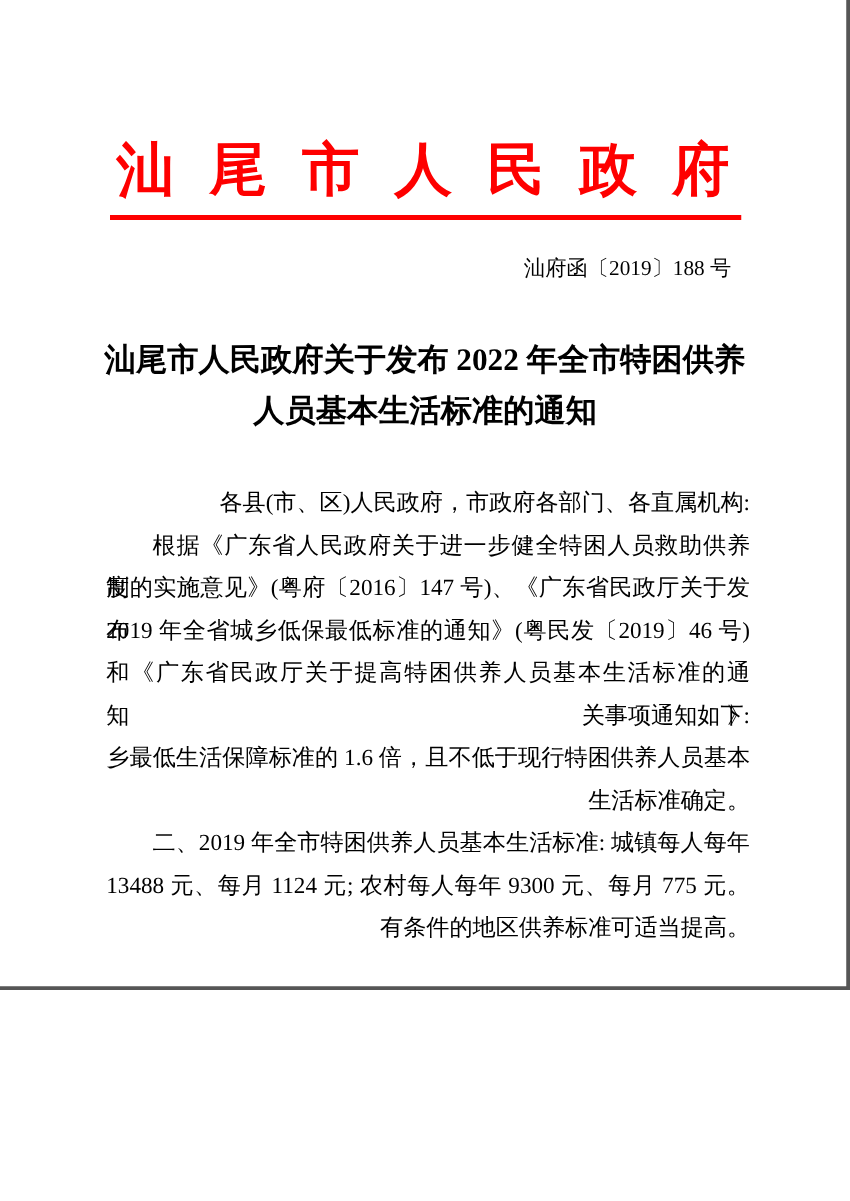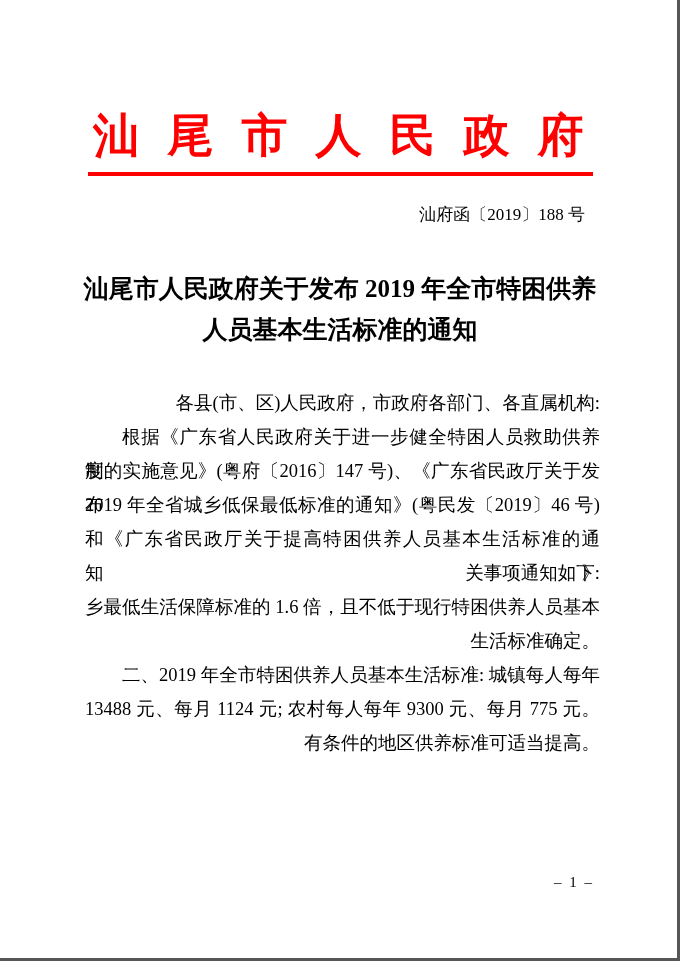--- a/index.html
+++ b/index.html
@@ -3,21 +3,21 @@
 <meta charset="utf-8">
 <style>
   html, body {
     margin: 0;
     padding: 0;
     background: #ffffff;
   }
   .page {
     position: relative;
     width: 680px;
-    height: 961px;
+    height: 792px;
     box-sizing: border-box;
     background: #ffffff;
     border-right: 3px solid #565656;
     border-bottom: 3px solid #565656;
     overflow: hidden;
     font-family: "Liberation Serif", "DejaVu Serif", serif;
     color: #000000;
   }
   .agency {
     position: absolute;
@@ -93,21 +93,21 @@
 <body>
 
 <div class="page" style="background: rgb(255, 255, 255); color: rgb(0, 0, 0); border-right-color: rgb(86, 86, 86); border-bottom-color: rgb(86, 86, 86);">
   <div class="agency" style="color: rgb(254, 0, 0);">汕尾市人民政府</div>
 
   <div class="divider" style="background: rgb(254, 0, 0);"></div>
 
   <div class="doc-number">汕府函〔2019〕188 号</div>
 
   <div class="title">
-    <div class="title-line">汕尾市人民政府关于发布 2019 年全市特困供养</div>
+    <div class="title-line">汕尾市人民政府关于发布 2022 年全市特困供养</div>
     <div class="title-line">人员基本生活标准的通知</div>
   </div>
 
   <div class="body" id="body-lines">
       <div class="line">各县(市、区)人民政府，市政府各部门、各直属机构:</div>
       <div class="line indent full">根据《广东省人民政府关于进一步健全特困人员救助供养制</div>
       <div class="line full">度的实施意见》(粤府〔2016〕147 号)、《广东省民政厅关于发布</div>
       <div class="line full">2019 年全省城乡低保最低标准的通知》(粤民发〔2019〕46 号)</div>
       <div class="line full">和《广东省民政厅关于提高特困供养人员基本生活标准的通知》</div>
       <div class="line">关事项通知如下:</div>

